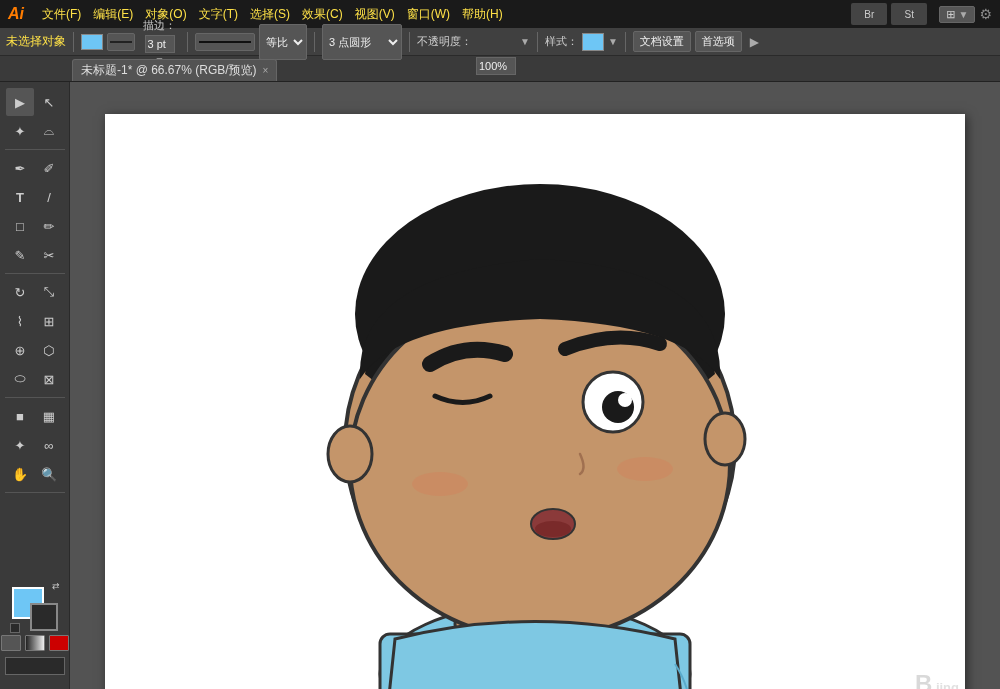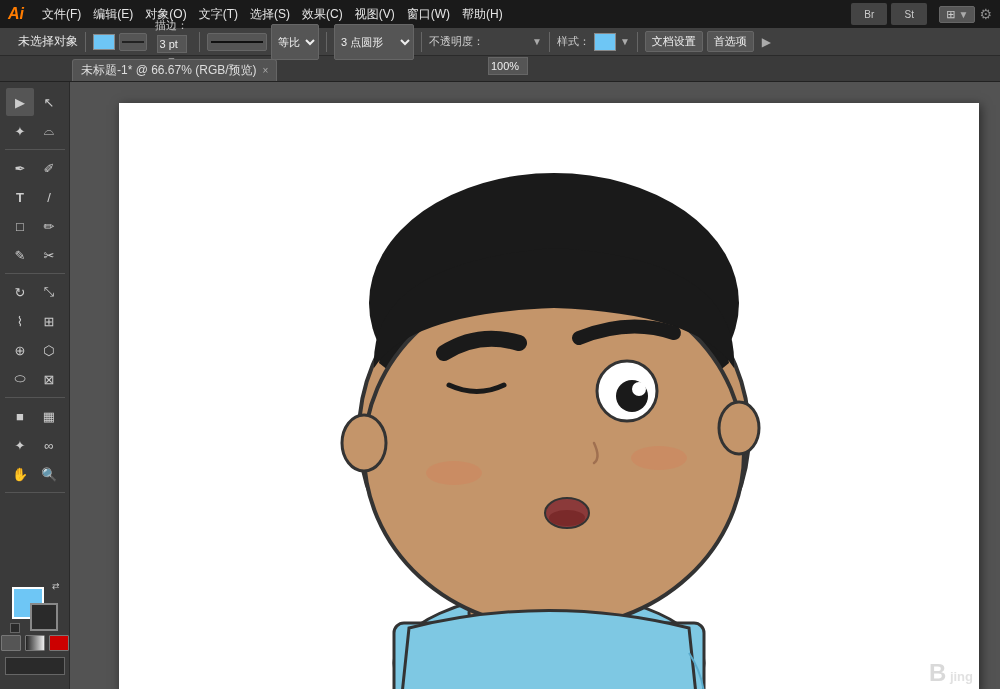--- a/index.html
+++ b/index.html
@@ -17,21 +17,21 @@
     }
     #ai-logo {
       color: #ff7c00;
       font-weight: bold;
       font-size: 16px;
       font-style: italic;
       margin-right: 12px;
     }
     .menu-item {
       padding: 0 6px;
-      color: #e5e5e5;
+      color: #fde047;
       font-size: 12px;
       cursor: pointer;
     }
     .title-spacer { flex: 1; }
     .bridge-icon, .stock-icon {
       width: 36px; height: 22px; background: #444; display: flex; align-items: center; justify-content: center; color: #ccc; font-size: 10px; font-weight: normal; border-radius: 2px; margin-right: 4px;
     }
 
     
     #toolbar {
@@ -198,22 +198,22 @@
     }
 
     
     #canvas-area {
       flex: 1;
       background: #535353;
       overflow: hidden;
       position: relative;
       display: flex;
       align-items: flex-start;
-      justify-content: flex-end;
-      padding: 21px;
+      justify-content: center;
+      padding: 32px;
     }
     #canvas {
       background: white;
       width: 860px;
       height: 590px;
       position: relative;
       overflow: hidden;
       box-shadow: 2px 2px 10px rgba(0,0,0,0.5);
     }
 
@@ -230,24 +230,23 @@
       position: absolute;
       bottom: 6px;
       right: 6px;
       color: rgba(200,200,200,0.5);
       font-size: 13px;
       font-weight: bold;
     }
 
     
     #no-select-label {
-      color: #e5e5e5;
+      color: #fde047;
       font-size: 12px;
       min-width: 60px;
-      margin-left: 12px;
     }
 
     .arrow-icon { font-size: 10px; color: #aaa; }
   </style>
 </head>
 <body>
 
 <div id="title-bar">
   <span id="ai-logo">Ai</span>
   <span class="menu-item">文件(F)</span>

